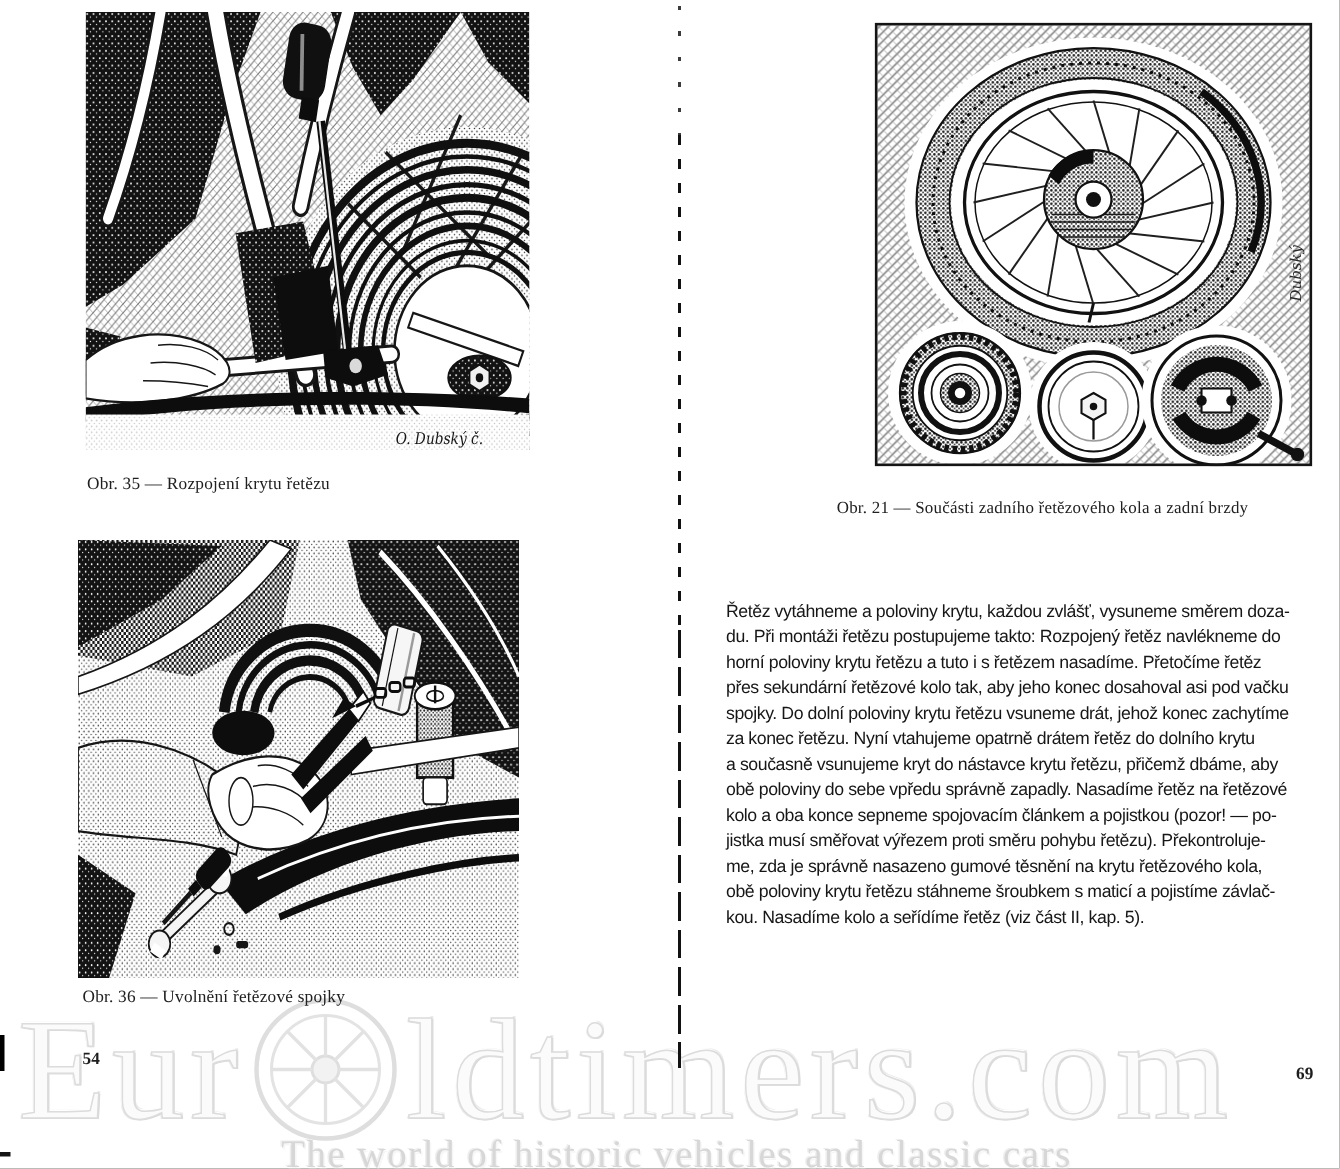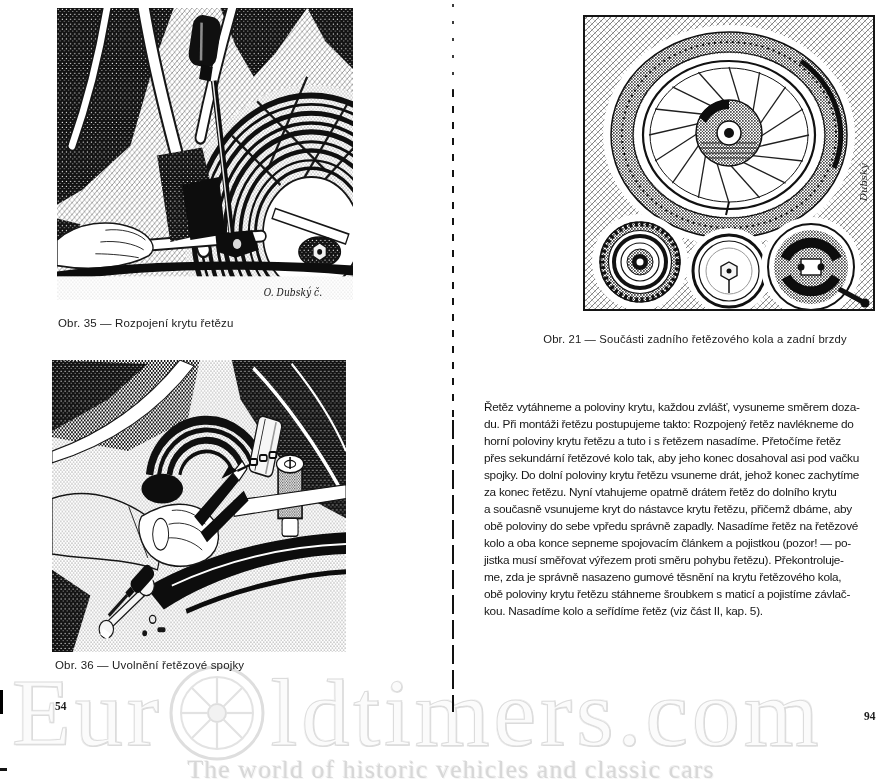--- a/index.html
+++ b/index.html
@@ -7,21 +7,21 @@
     position:relative;width:893px;height:779px;background:#ffffff;
     overflow:hidden;font-family:"Liberation Sans",sans-serif;color:#1b1b1b;
   }
   .abs{position:absolute;}
   
   .fig{position:absolute;overflow:hidden;}
   .fig svg{display:block;width:100%;height:100%;}
   
   .caption{
     position:absolute;font-size:11.5px;letter-spacing:.15px;color:#202020;
-    font-family:Liberation Sans, sans-serif;white-space:nowrap;z-index:6;
+    font-family:Liberation Serif, serif;white-space:nowrap;z-index:6;
   }
   .caption-center{text-align:center;white-space:normal;}
   
   #body-text{
     position:absolute;left:484px;top:399px;width:412px;
     font-size:11.8px;line-height:17px;letter-spacing:-0.28px;
     white-space:pre-line;text-align:left;color:#161616;z-index:6;
   }
   
   .pagenum{
@@ -393,21 +393,21 @@
 spojky. Do dolní poloviny krytu řetězu vsuneme drát, jehož konec zachytíme
 za konec řetězu. Nyní vtahujeme opatrně drátem řetěz do dolního krytu
 a současně vsunujeme kryt do nástavce krytu řetězu, přičemž dbáme, aby
 obě poloviny do sebe vpředu správně zapadly. Nasadíme řetěz na řetězové
 kolo a oba konce sepneme spojovacím článkem a pojistkou (pozor! — po-
 jistka musí směřovat výřezem proti směru pohybu řetězu). Překontroluje-
 me, zda je správně nasazeno gumové těsnění na krytu řetězového kola,
 obě poloviny krytu řetězu stáhneme šroubkem s maticí a pojistíme závlač-
 kou. Nasadíme kolo a seřídíme řetěz (viz část II, kap. 5).</div>
 
-    <div class="pagenum" style="left:864px;top:710px;">94</div>
+    <div class="pagenum" style="left:864px;top:710px;">69</div>
   </div>
 
   <div id="gutter-top" class="gutter"></div>
   <div id="gutter-mid" class="gutter"></div>
   <div id="gutter-bot" class="gutter"></div>
   <div id="edge-mark-1" class="abs"></div>
   <div id="edge-mark-2" class="abs"></div>
 
 </div>
 

